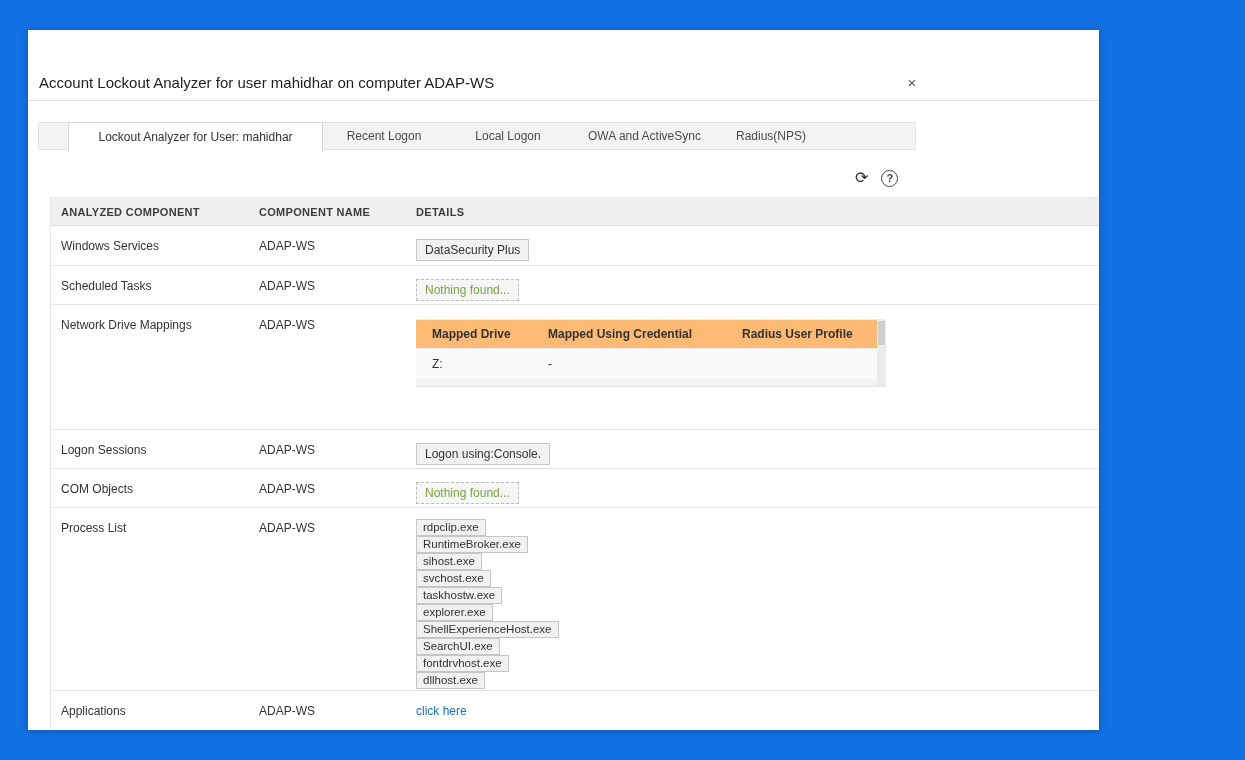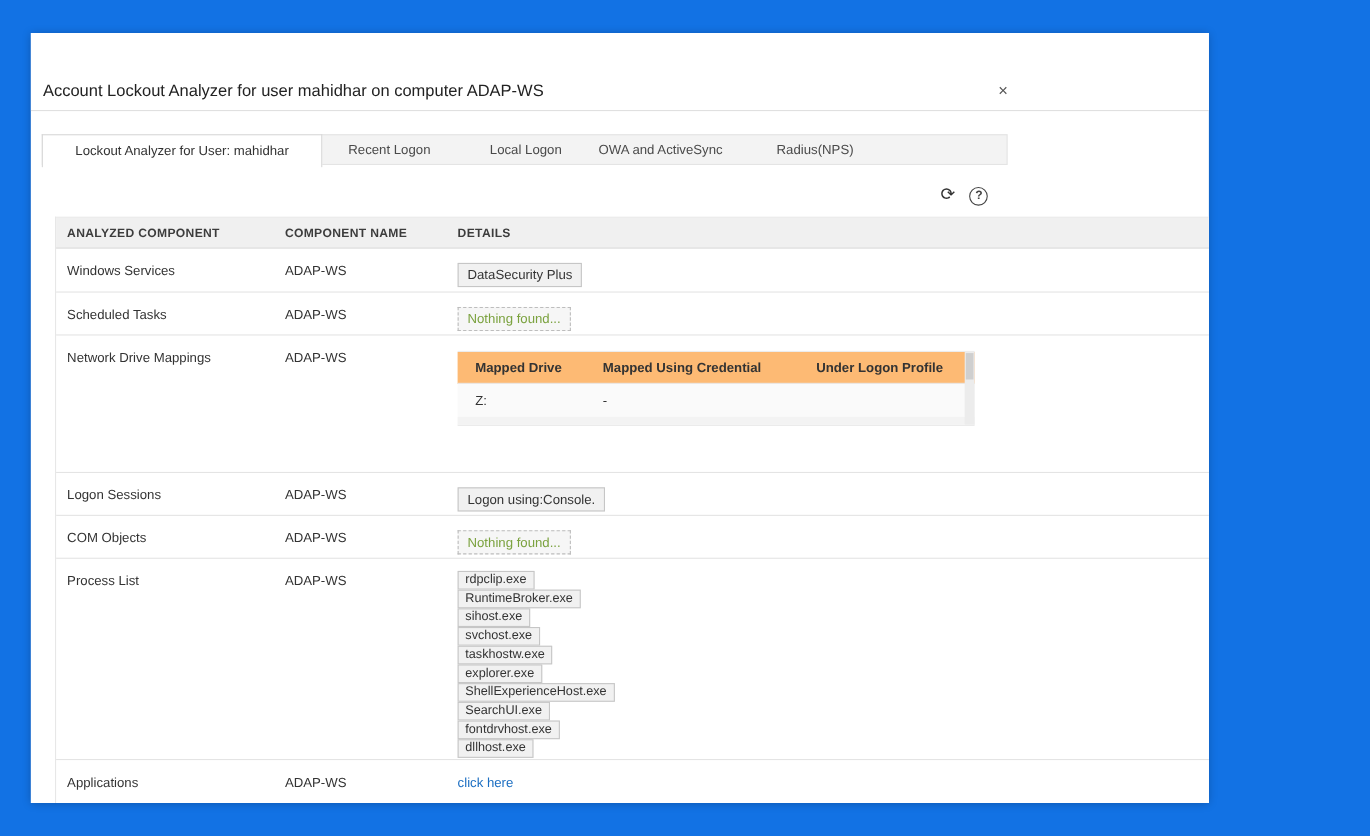--- a/index.html
+++ b/index.html
@@ -9,25 +9,25 @@
   .dialog { position:absolute; left:28px; top:30px; width:1071px; height:700px; background:#fff; overflow:hidden; box-shadow:0 1px 8px rgba(0,0,0,.25); }
 
   .dots { position:absolute; top:9px; right:20px; display:flex; gap:18px; }
   .dot { width:13px; height:13px; border-radius:50%; background:#c9c9c9; }
 
   .titlebar { position:absolute; left:0; top:0; width:100%; height:71px; border-bottom:1px solid #e0e0e0; background:#fff; }
   .title { position:absolute; left:11px; top:44px; font-size:15px; color:#222; }
   .close { position:absolute; left:876px; top:44px; font-size:15px; color:#555; cursor:pointer; width:16px; text-align:center; }
 
   .tabbar { position:absolute; left:10px; top:92px; width:878px; height:28px; background:#f3f3f3; border:1px solid #e4e4e4; }
-  .tab { position:absolute; top:0; height:26px; line-height:26px; text-align:center; font-size:12px; color:#4a4a4a; cursor:pointer; white-space:nowrap; }
+  .tab { position:absolute; top:0; height:26px; line-height:26px; text-align:center; font-size:12px; color:#4a4a4a; cursor:pointer; white-space:nowrap;margin-left:30px; }
   .tab.active { left:-1px; top:-1px; width:255px; height:30px; line-height:28px; background:#fff; border:1px solid #d8d8d8; border-bottom:none; color:#333; }
   .tab.t2 { left:253px; width:124px; }
   .tab.t3 { left:377px; width:124px; }
-  .tab.t4 { left:491px; width:141px; }
+  .tab.t4 { left:505px; width:141px; }
   .tab.t5 { left:642px; width:120px; }
 
   .toolbar { position:absolute; top:139px; left:827px; display:flex; gap:13px; align-items:center; }
   .refresh { font-size:16px; color:#333; cursor:pointer; line-height:18px; }
   .help { width:17px; height:17px; border:1.4px solid #444; border-radius:50%; font-size:11px; font-weight:bold; color:#444; text-align:center; line-height:14px; cursor:pointer; }
 
   .table { position:absolute; left:22px; top:167px; width:1147px; border:1px solid #e7e7e7; border-bottom:none; background:#fff; }
   .thead { display:grid; grid-template-columns:198px 157px 1fr; padding-left:10px; background:#f0f0f0; border-bottom:1px solid #dcdcdc; height:28px; align-items:center; font-size:11px; font-weight:bold; color:#3c3c3c; letter-spacing:.3px; }
   .row { display:grid; grid-template-columns:198px 157px 1fr; padding-left:10px; border-bottom:1px solid #e4e4e4; font-size:12px; color:#333; }
   .row > .cell { padding-top:13px; }
@@ -100,21 +100,21 @@
     </div>
 
     <div class="row h125">
       <div class="cell">Network Drive Mappings</div>
       <div class="cell">ADAP-WS</div>
       <div class="cell" style="padding-top:0;">
         <div class="nested">
           <div class="nested-head">
             <div>Mapped Drive</div>
             <div>Mapped Using Credential</div>
-            <div>Under Logon Profile</div>
+            <div>Radius User Profile</div>
           </div>
           <div class="nested-row">
             <div>Z:</div>
             <div>-</div>
           </div>
           <div class="nested-bottom"></div>
           <div class="nested-scroll">
               <div class="thumb"></div>
             </div>
         </div>

